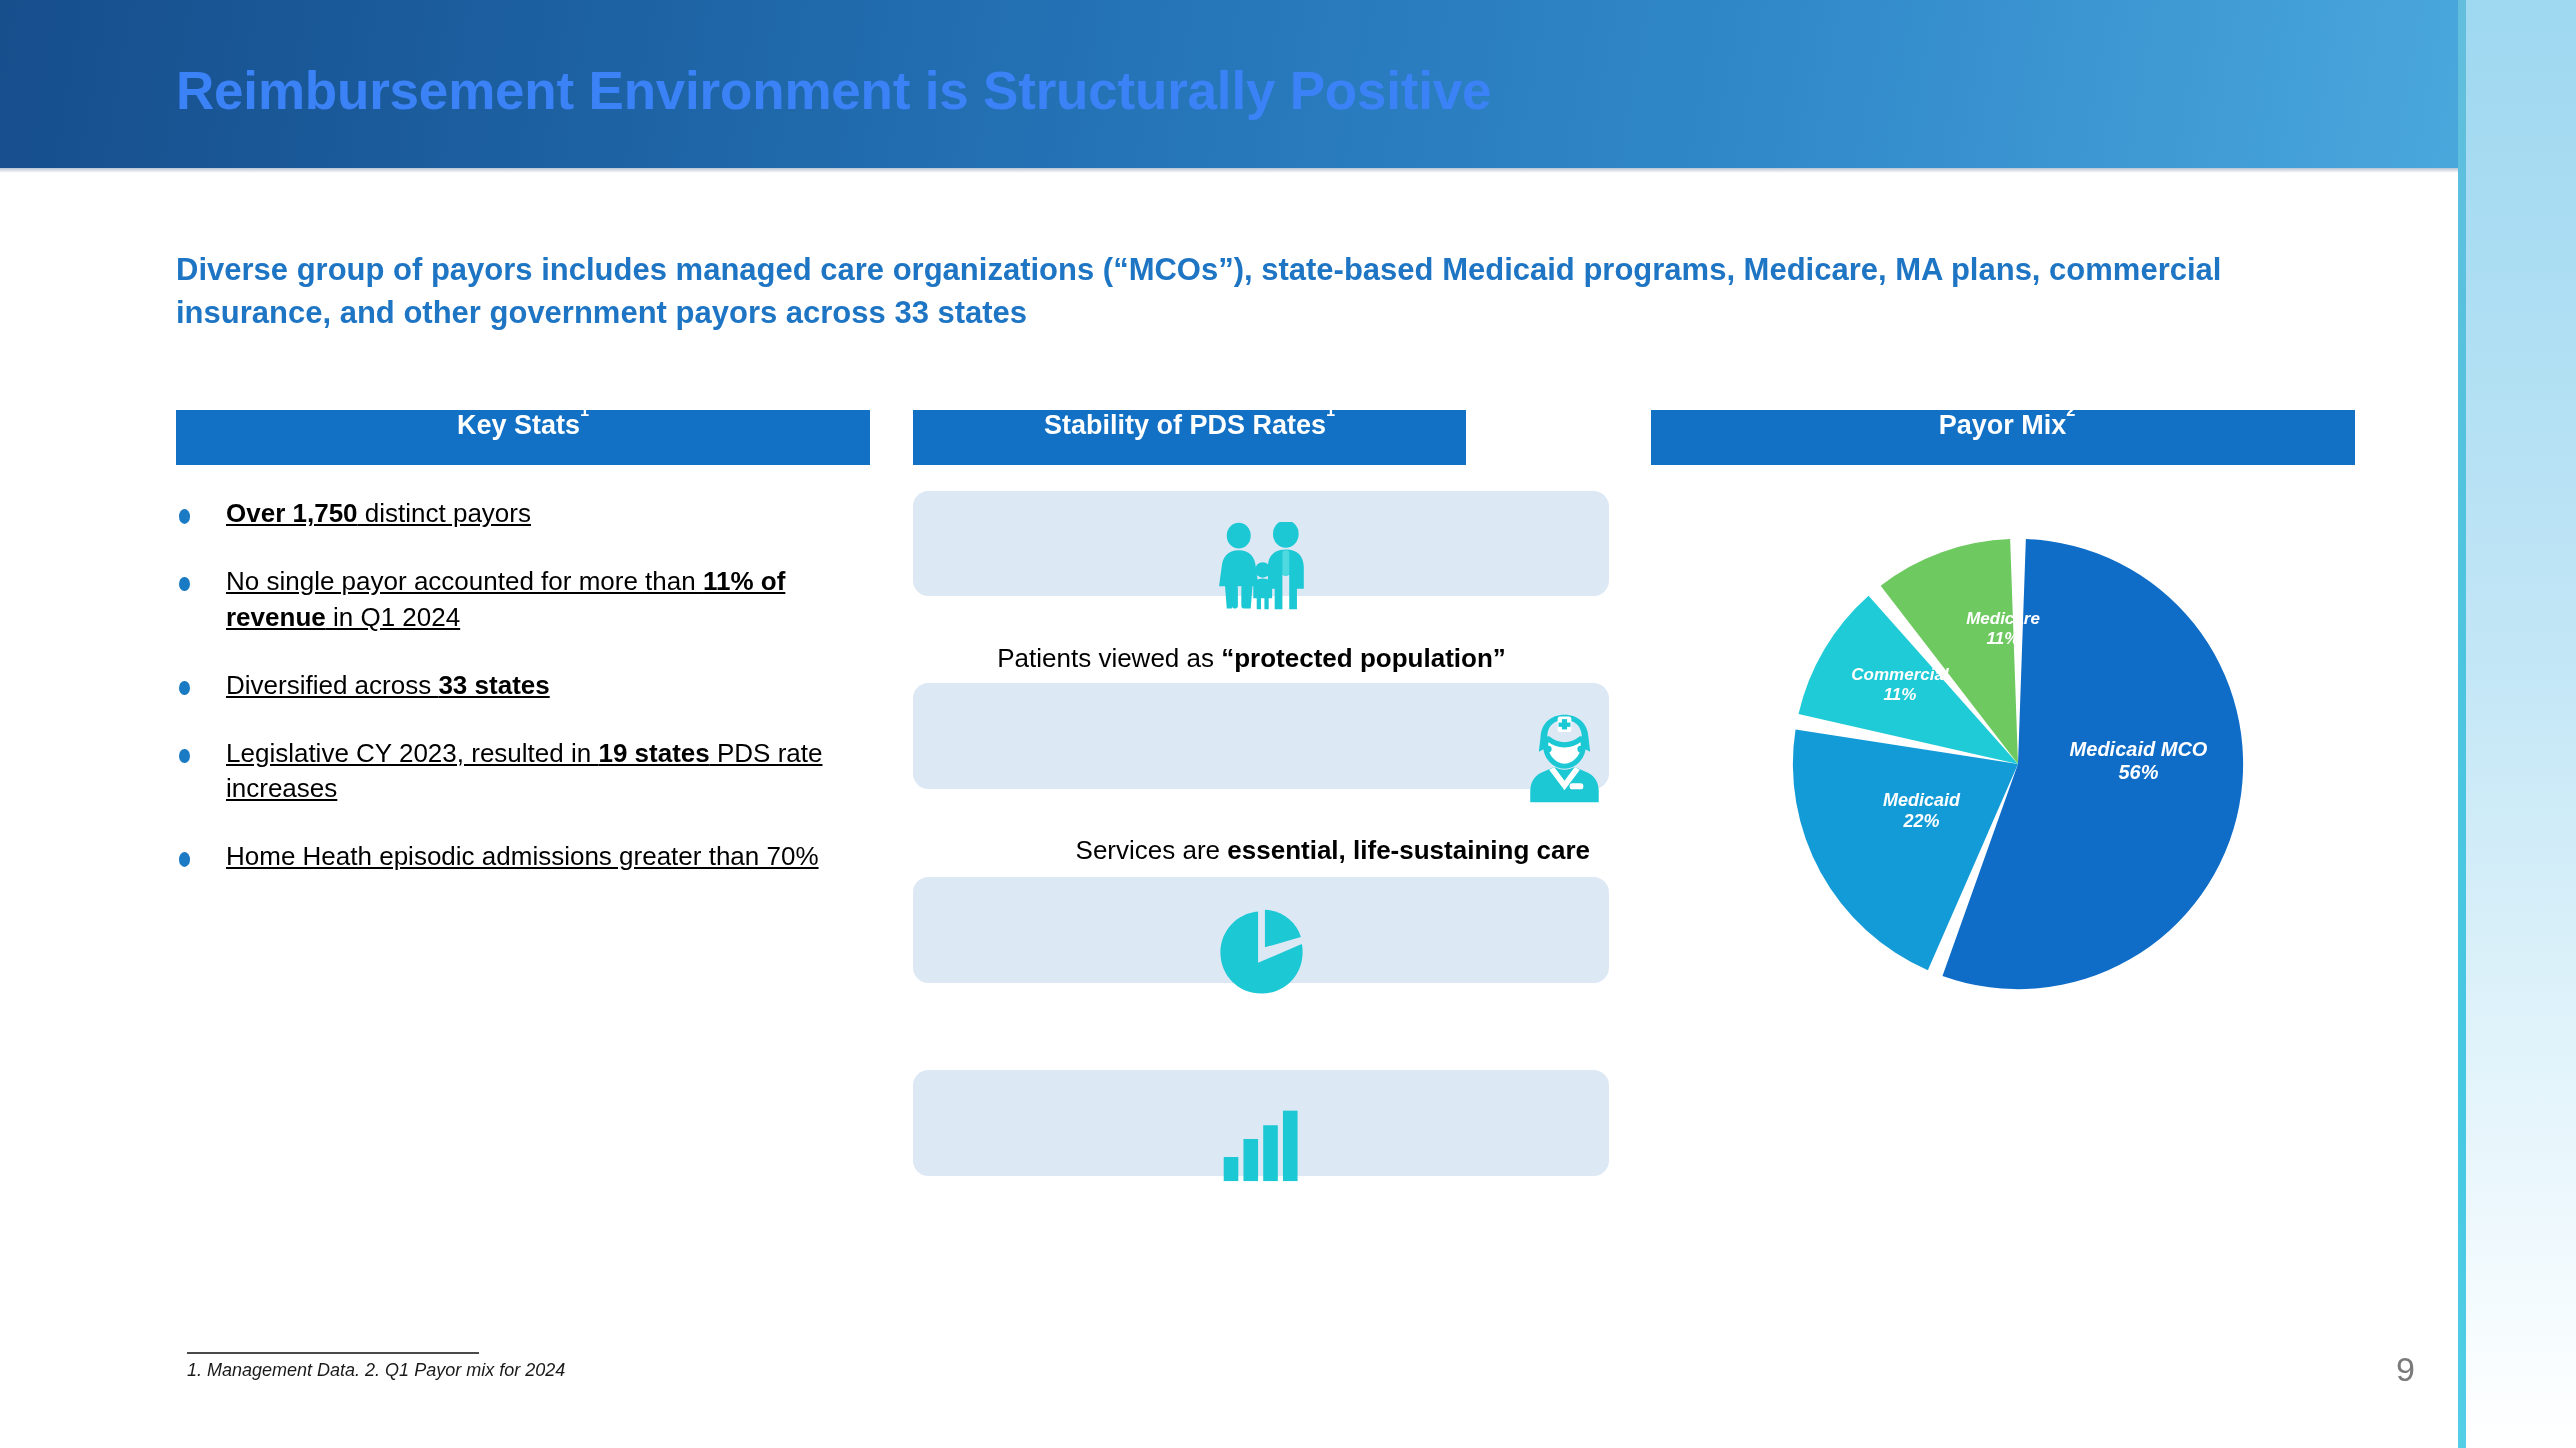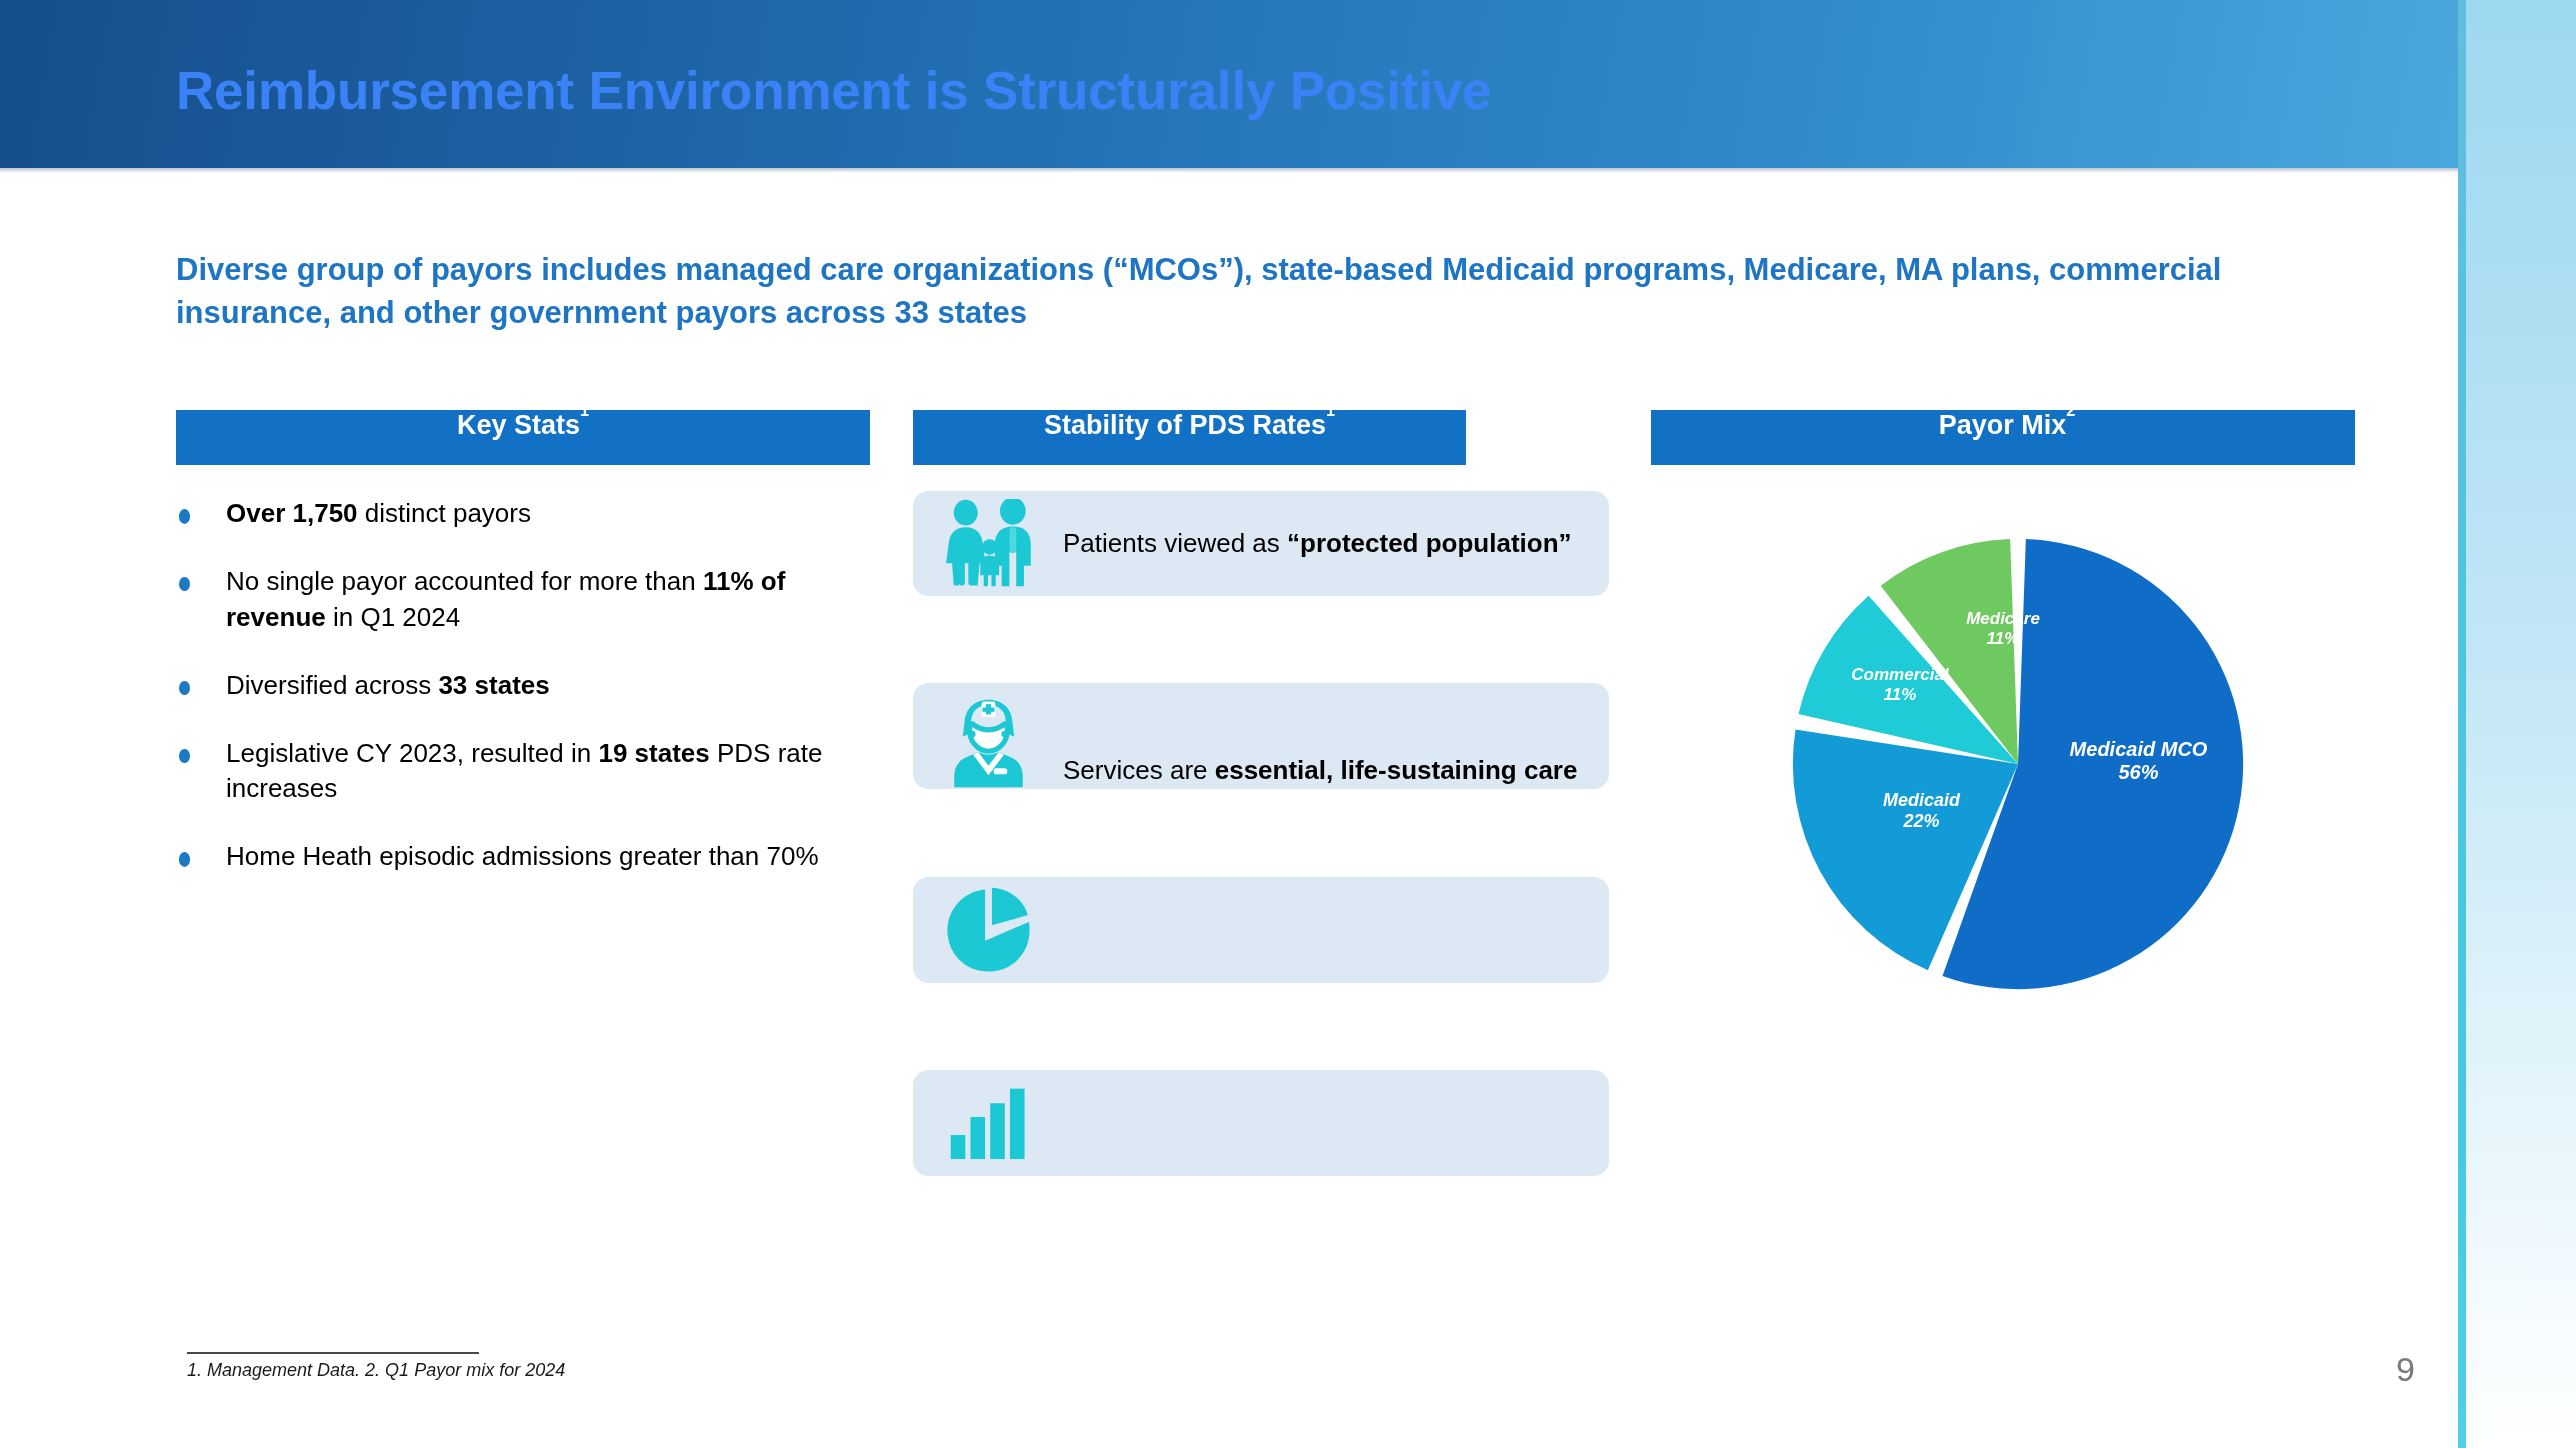--- a/index.html
+++ b/index.html
@@ -26,31 +26,31 @@
 
   
   .colhead{position:absolute;height:55px;background:#1271C4;color:#fff;
       font-size:27px;font-weight:bold;display:flex;align-items:flex-start;justify-content:center;}
   .colhead sup{font-size:16.3px;vertical-align:super;line-height:0;}
   #head-key{left:176px;top:410px;width:694px;}
   #head-stab{left:913px;top:410px;width:553px;}
   #head-mix{left:1651px;top:410px;width:696px;padding-left:8px;}
 
   
-  .bullets{position:absolute;left:176px;top:496px;width:696px;}
+  .bullets{position:absolute;left:176px;top:496px;width:696px;text-decoration:underline;}
   .bullet-row{position:relative;display:flex;margin-bottom:32px;}
   .bullet-dot{flex:0 0 50px;}
   .bullet-dot span{display:block;width:11px;height:14.6px;border-radius:50%;
       background:#1B7AC4;margin-top:13px;margin-left:3.4px;}
   .bullet-text{font-size:26px;color:#000;line-height:1.38;width:631px;}
   .bullet-text b{font-weight:bold;}
 
   
   .card{position:absolute;left:913px;width:696px;background:#DDE8F5;border-radius:15.5px;
-      display:flex;align-items:center;}
+      display:flex;align-items:center;flex-direction:column;}
   .card-icon{flex:0 0 150px;display:flex;align-items:center;justify-content:center;}
   .card-text{font-size:26px;color:#000;line-height:1.38;padding-right:19px;}
   .card-text b{font-weight:bold;}
   #card-1{top:491px;height:105px;}
   #card-2{top:683px;height:106px;align-items:flex-end;}
   #card-3{top:877px;height:106px;}
   #card-4{top:1070px;height:106px;}
 
   
   .pie-wrap{position:absolute;left:1786px;top:532px;width:464px;height:464px;}

